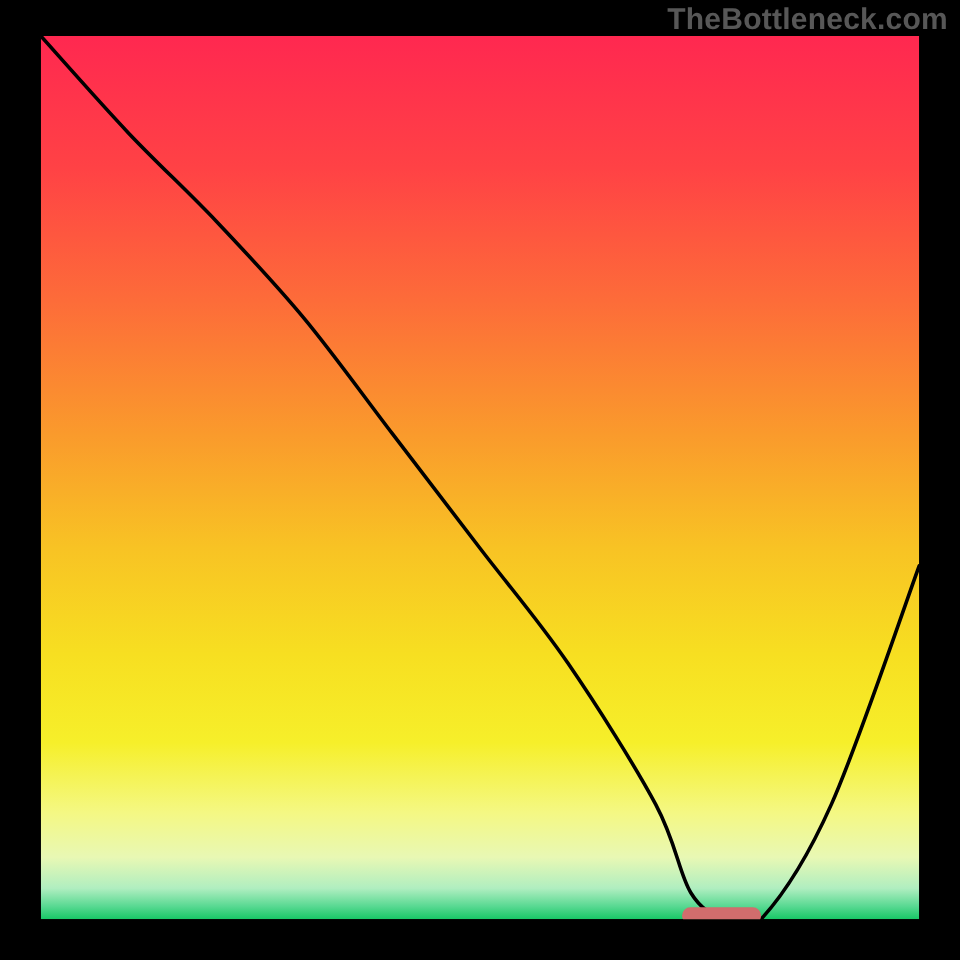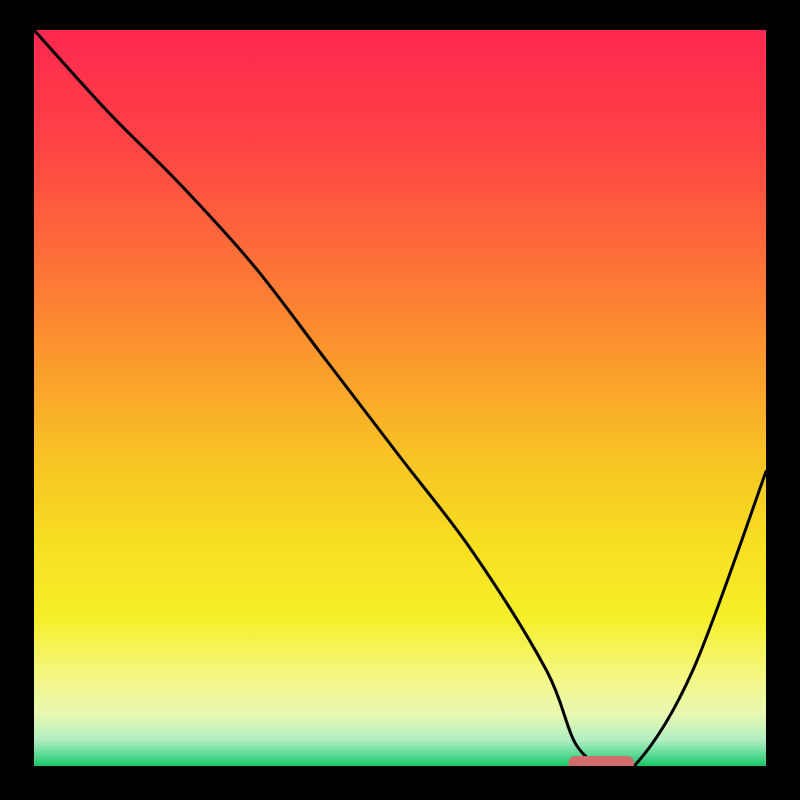--- a/index.html
+++ b/index.html
@@ -35,20 +35,21 @@
     height: 736px;
   }
   .plot svg {
     display: block;
   }
 </style>
 </head>
 <body>
 
 <div class="frame">
+  <div class="watermark">TheBottleneck.com</div>
 
   <div class="plot">
     <svg id="plot-svg" width="732" height="736" viewBox="0 0 732 736">
       <defs>
         <linearGradient id="bg-grad" x1="0" y1="0" x2="0" y2="1">
             <stop offset="0%" stop-color="#ff2850"></stop>
             <stop offset="15%" stop-color="#ff4245"></stop>
             <stop offset="30%" stop-color="#fd6c39"></stop>
             <stop offset="45%" stop-color="#fa9a2c"></stop>
             <stop offset="57.99999999999999%" stop-color="#f8c324"></stop>

